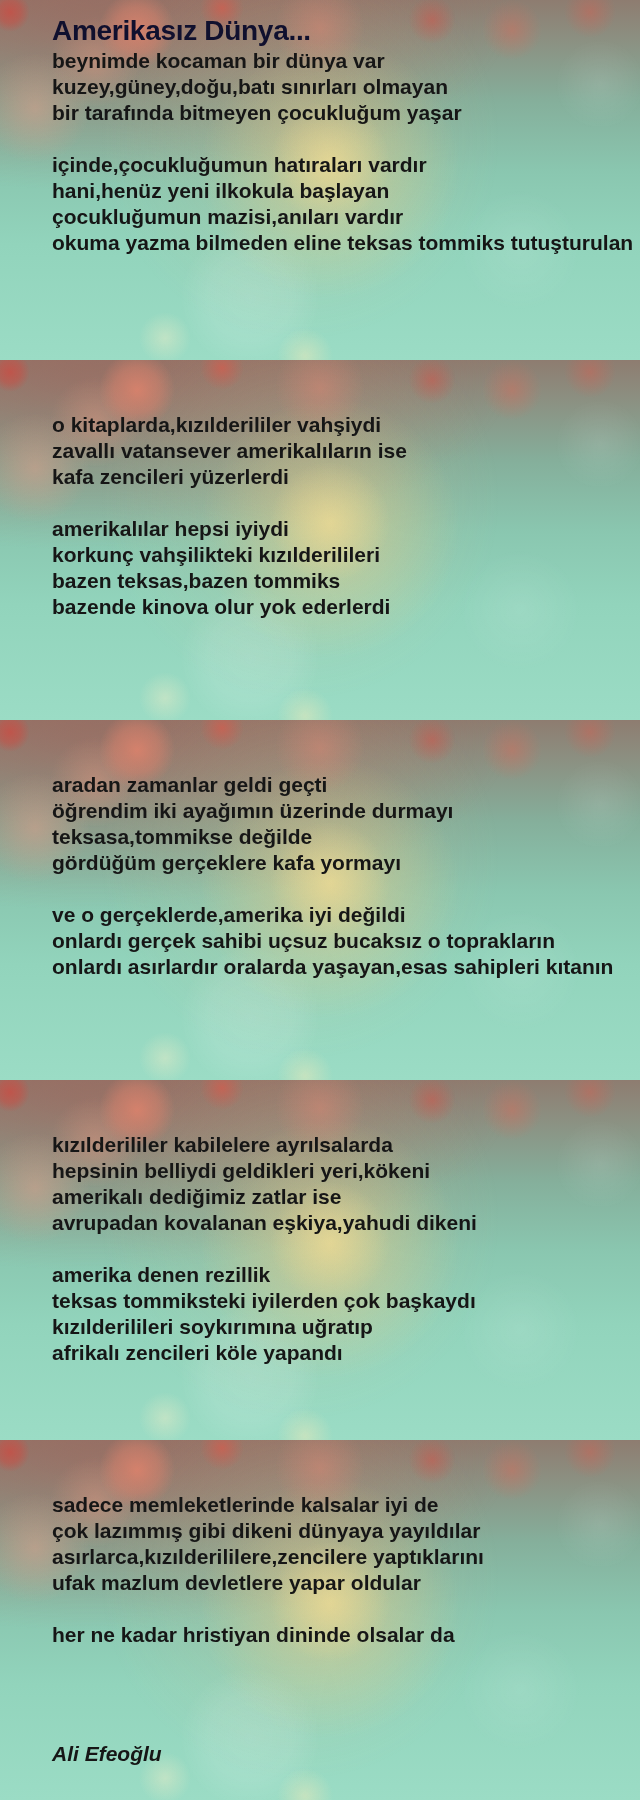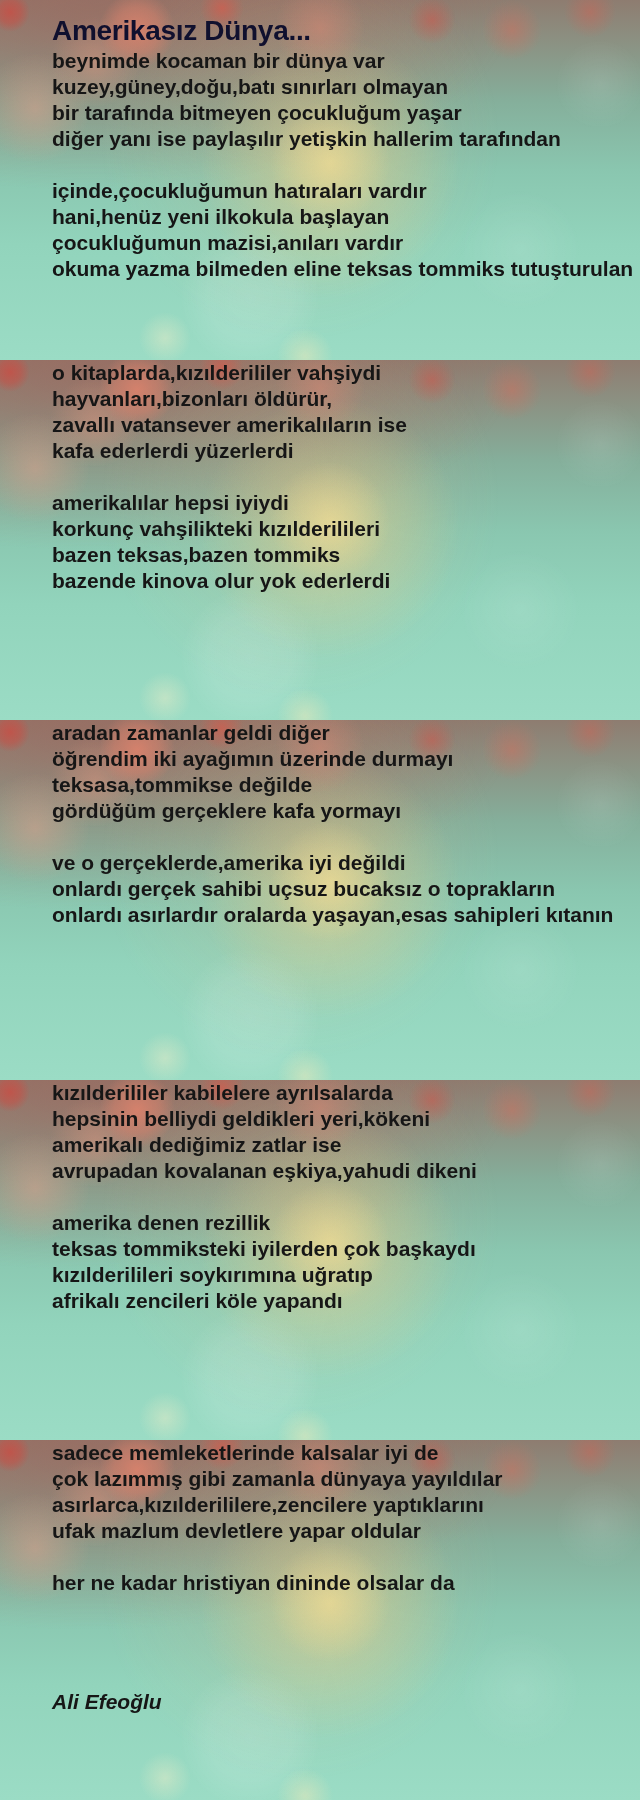--- a/index.html
+++ b/index.html
@@ -41,21 +41,21 @@
   }
   h1.poem-title {
     margin: 0;
     padding-top: 13px;
     font-size: 28px;
     line-height: 35px;
     font-weight: 700;
     letter-spacing: -0.3px;
     color: var(--title-text, #10102e);
   }
-  .sec .slot.pad { }
+  .sec .slot.pad { padding-top: 52px; }
   p.stanza {
     margin: 0 0 26px 0;
     font-size: 21px;
     line-height: 26px;
     font-weight: 700;
     color: var(--body-text, #161616);
   }
   p.stanza:last-child { margin-bottom: 0; }
   .line { display: block; white-space: nowrap; }
   .author {
@@ -72,52 +72,50 @@
 
 <div class="page">
 
   <section class="sec">
     <h1 class="poem-title">Amerikasız Dünya...</h1>
     <div class="slot">
         <p class="stanza">
           <span class="line">beynimde kocaman bir dünya var</span>
           <span class="line">kuzey,güney,doğu,batı sınırları olmayan</span>
           <span class="line">bir tarafında bitmeyen çocukluğum yaşar</span>
-          <span class="line">diğer yanı ise paylaşılır yetişkin hallerim tarafından</span>
         </p>
         <p class="stanza">
           <span class="line">içinde,çocukluğumun hatıraları vardır</span>
           <span class="line">hani,henüz yeni ilkokula başlayan</span>
           <span class="line">çocukluğumun mazisi,anıları vardır</span>
           <span class="line">okuma yazma bilmeden eline teksas tommiks tutuşturulan</span>
         </p>
       </div>
   </section>
 
   <section class="sec">
     <div class="slot pad">
         <p class="stanza">
           <span class="line">o kitaplarda,kızılderililer vahşiydi</span>
-          <span class="line">hayvanları,bizonları öldürür,</span>
           <span class="line">zavallı vatansever amerikalıların ise</span>
-          <span class="line">kafa ederlerdi yüzerlerdi</span>
+          <span class="line">kafa zencileri yüzerlerdi</span>
         </p>
         <p class="stanza">
           <span class="line">amerikalılar hepsi iyiydi</span>
           <span class="line">korkunç vahşilikteki kızılderilileri</span>
           <span class="line">bazen teksas,bazen tommiks</span>
           <span class="line">bazende kinova olur yok ederlerdi</span>
         </p>
       </div>
   </section>
 
   <section class="sec">
     <div class="slot pad">
         <p class="stanza">
-          <span class="line">aradan zamanlar geldi diğer</span>
+          <span class="line">aradan zamanlar geldi geçti</span>
           <span class="line">öğrendim iki ayağımın üzerinde durmayı</span>
           <span class="line">teksasa,tommikse değilde</span>
           <span class="line">gördüğüm gerçeklere kafa yormayı</span>
         </p>
         <p class="stanza">
           <span class="line">ve o gerçeklerde,amerika iyi değildi</span>
           <span class="line">onlardı gerçek sahibi uçsuz bucaksız o toprakların</span>
           <span class="line">onlardı asırlardır oralarda yaşayan,esas sahipleri kıtanın</span>
         </p>
       </div>
@@ -137,21 +135,21 @@
           <span class="line">kızılderilileri soykırımına uğratıp</span>
           <span class="line">afrikalı zencileri köle yapandı</span>
         </p>
       </div>
   </section>
 
   <section class="sec">
     <div class="slot pad">
         <p class="stanza">
           <span class="line">sadece memleketlerinde kalsalar iyi de</span>
-          <span class="line">çok lazımmış gibi zamanla dünyaya yayıldılar</span>
+          <span class="line">çok lazımmış gibi dikeni dünyaya yayıldılar</span>
           <span class="line">asırlarca,kızılderililere,zencilere yaptıklarını</span>
           <span class="line">ufak mazlum devletlere yapar oldular</span>
         </p>
         <p class="stanza">
           <span class="line">her ne kadar hristiyan dininde olsalar da</span>
         </p>
       </div>
     <div class="author">Ali Efeoğlu</div>
   </section>
 

